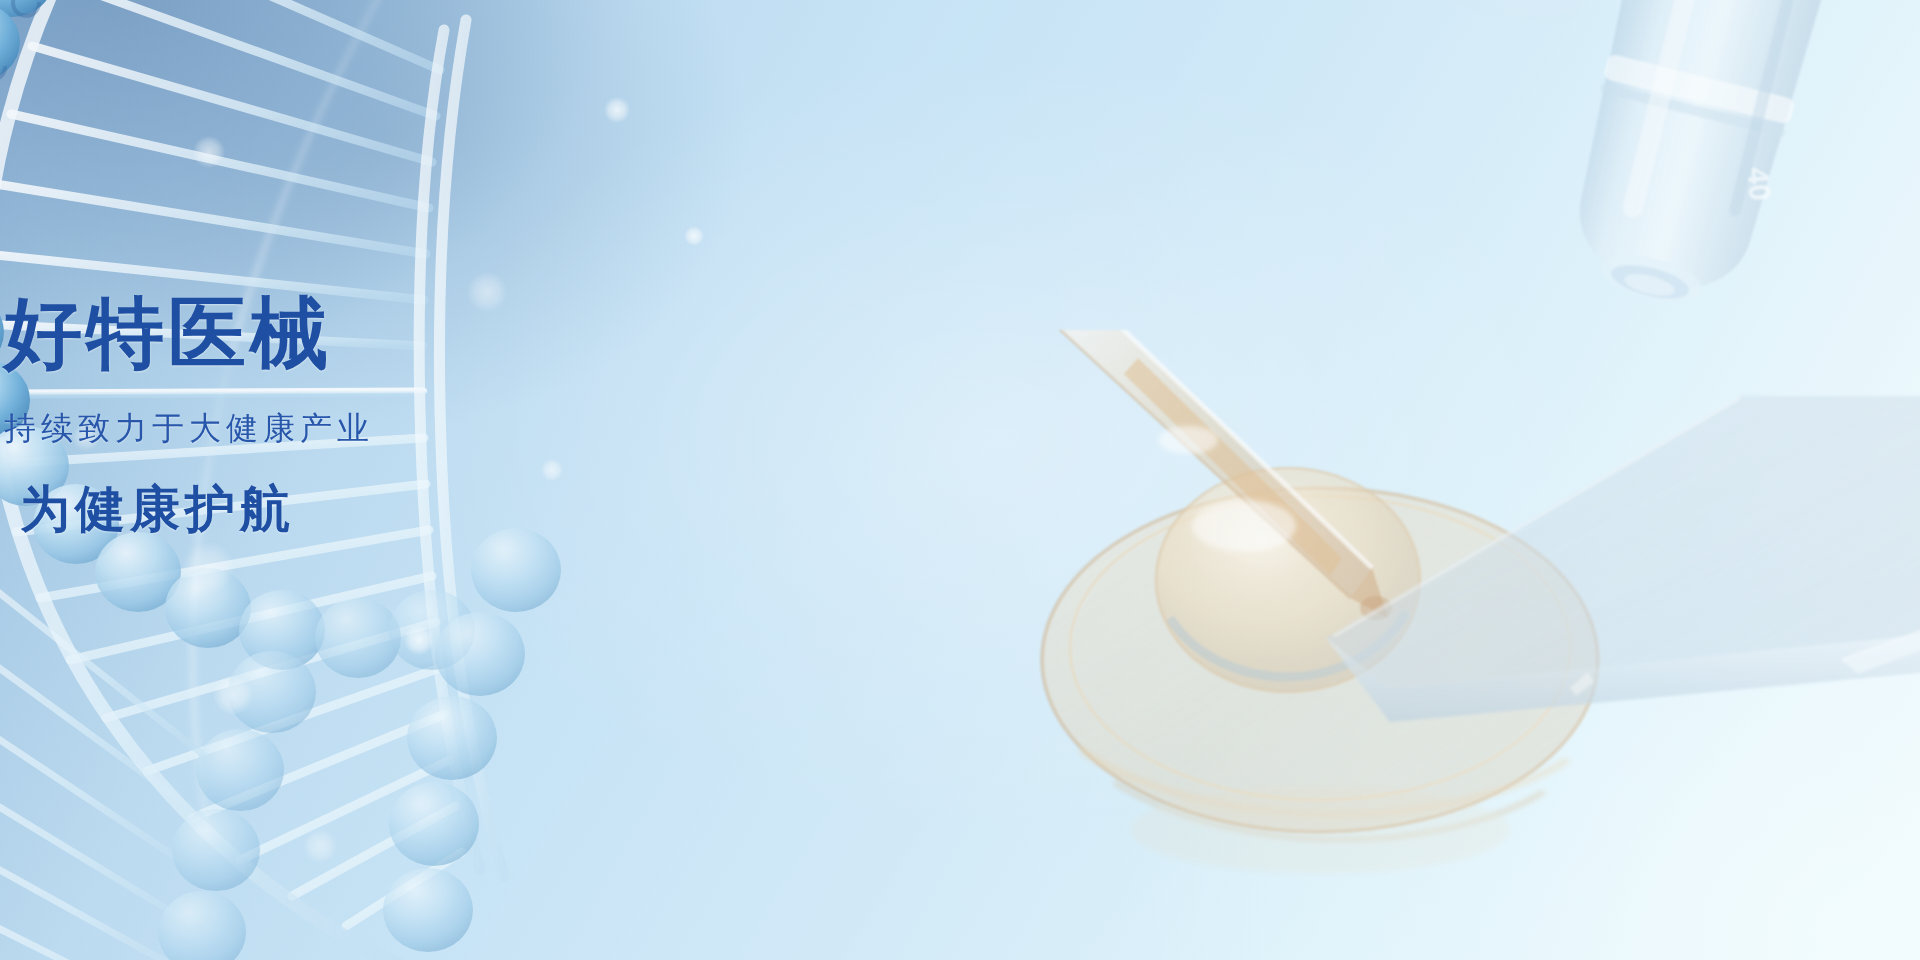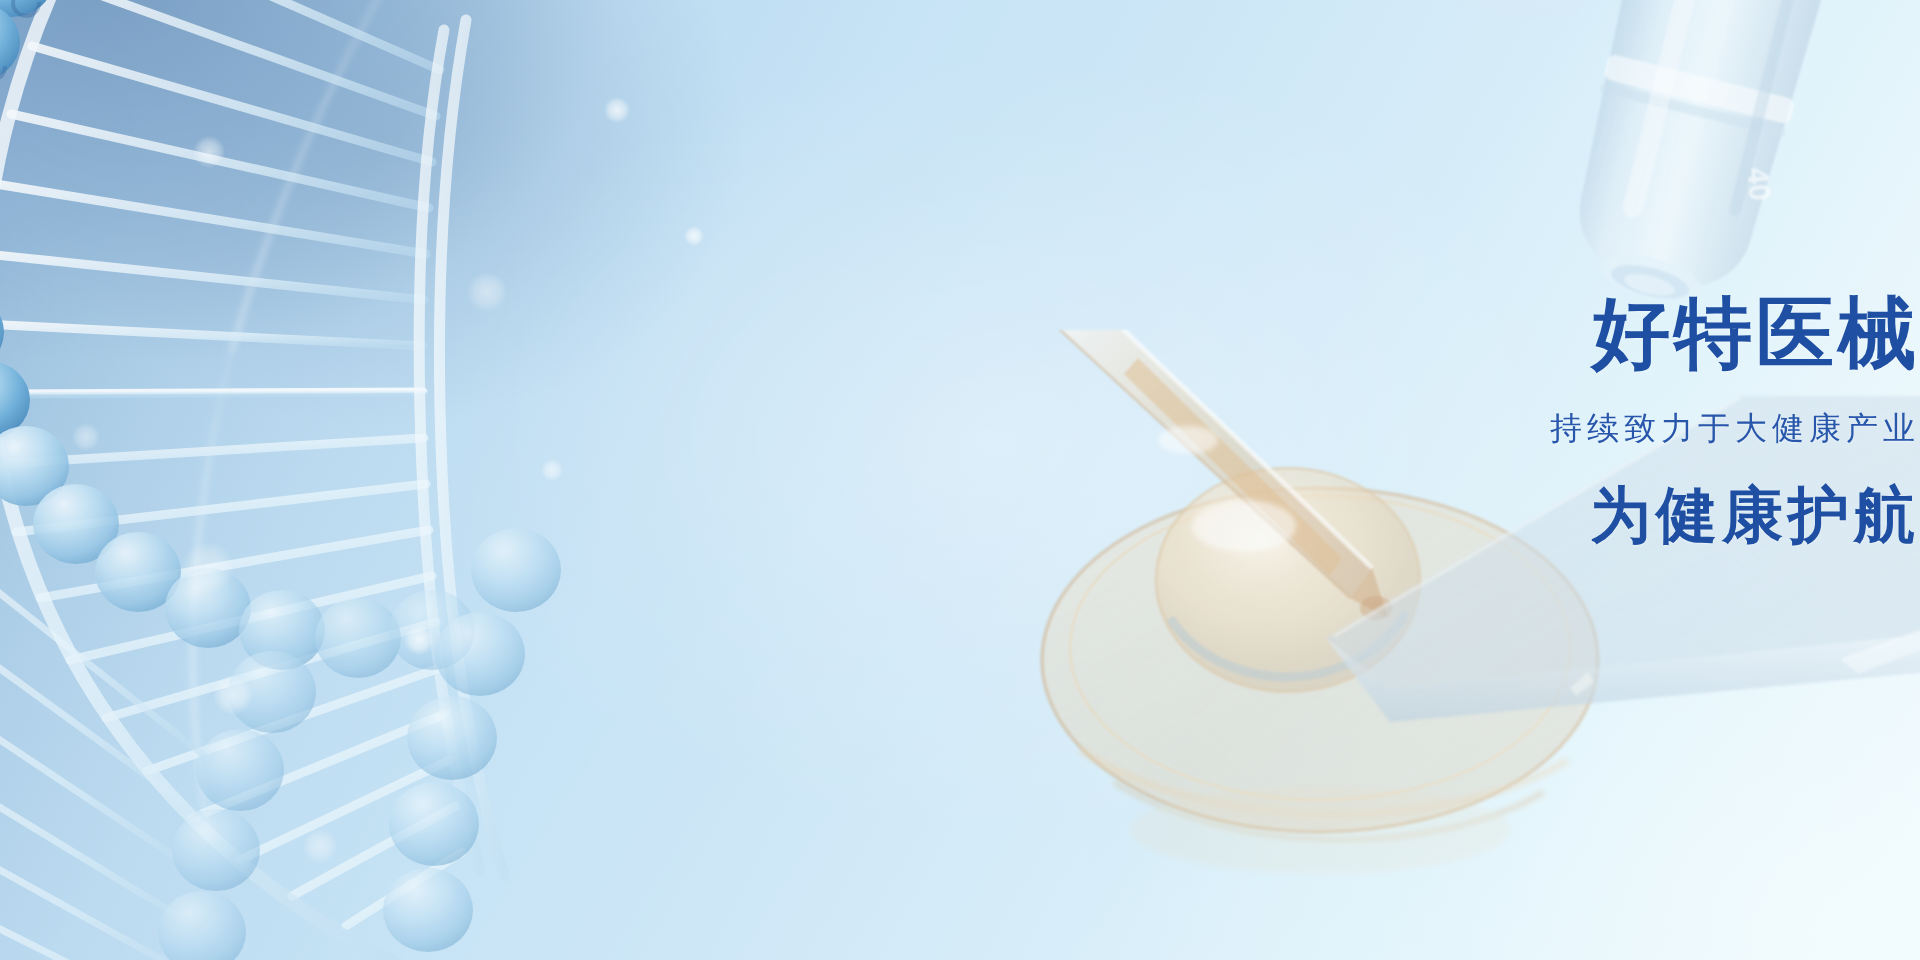--- a/index.html
+++ b/index.html
@@ -97,23 +97,23 @@
 
   
   #bg-haze {
     background:
       linear-gradient(122deg, rgba(255,255,255,0) 0%, rgba(255,255,255,.06) 42%, rgba(255,255,255,.24) 74%, rgba(255,255,255,.34) 100%);
   }
 
   
   #text-block {
     position:absolute;
-    left:10px; right:0;
+    left:4px; right:0;
     top:292px;
-    text-align:right;
+    text-align:left;
     z-index:40;
   }
   #headline {
     font-size:78px;
     font-weight:700;
     color:#1e4fa3;
     letter-spacing:4px;
     line-height:1.06;
     text-shadow:0 1px 2px rgba(255,255,255,.45);
   }
@@ -121,21 +121,21 @@
     margin-top:36px;
     font-size:32px;
     font-weight:400;
     color:#2756ab;
     letter-spacing:5px;
     line-height:1.12;
     text-shadow:0 1px 2px rgba(255,255,255,.40);
   }
   #tagline {
     margin-top:34px;
-    font-size:61px;
+    font-size:50px;
     font-weight:700;
     color:#1e4fa3;
     letter-spacing:5px;
     line-height:1.12;
     text-shadow:0 1px 2px rgba(255,255,255,.45);
     padding-left:16px;
   }
 </style>
 </head>
 <body>

